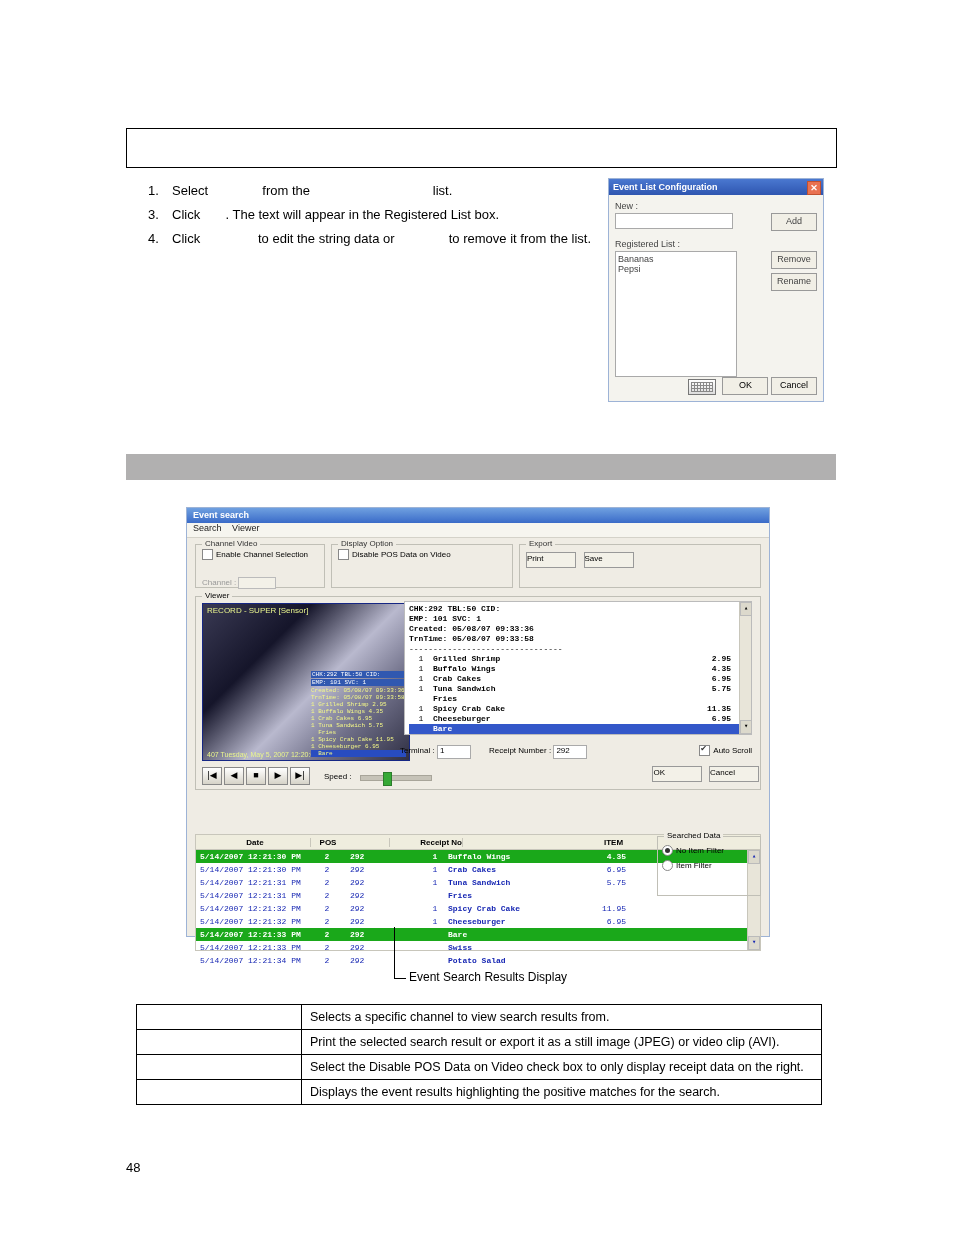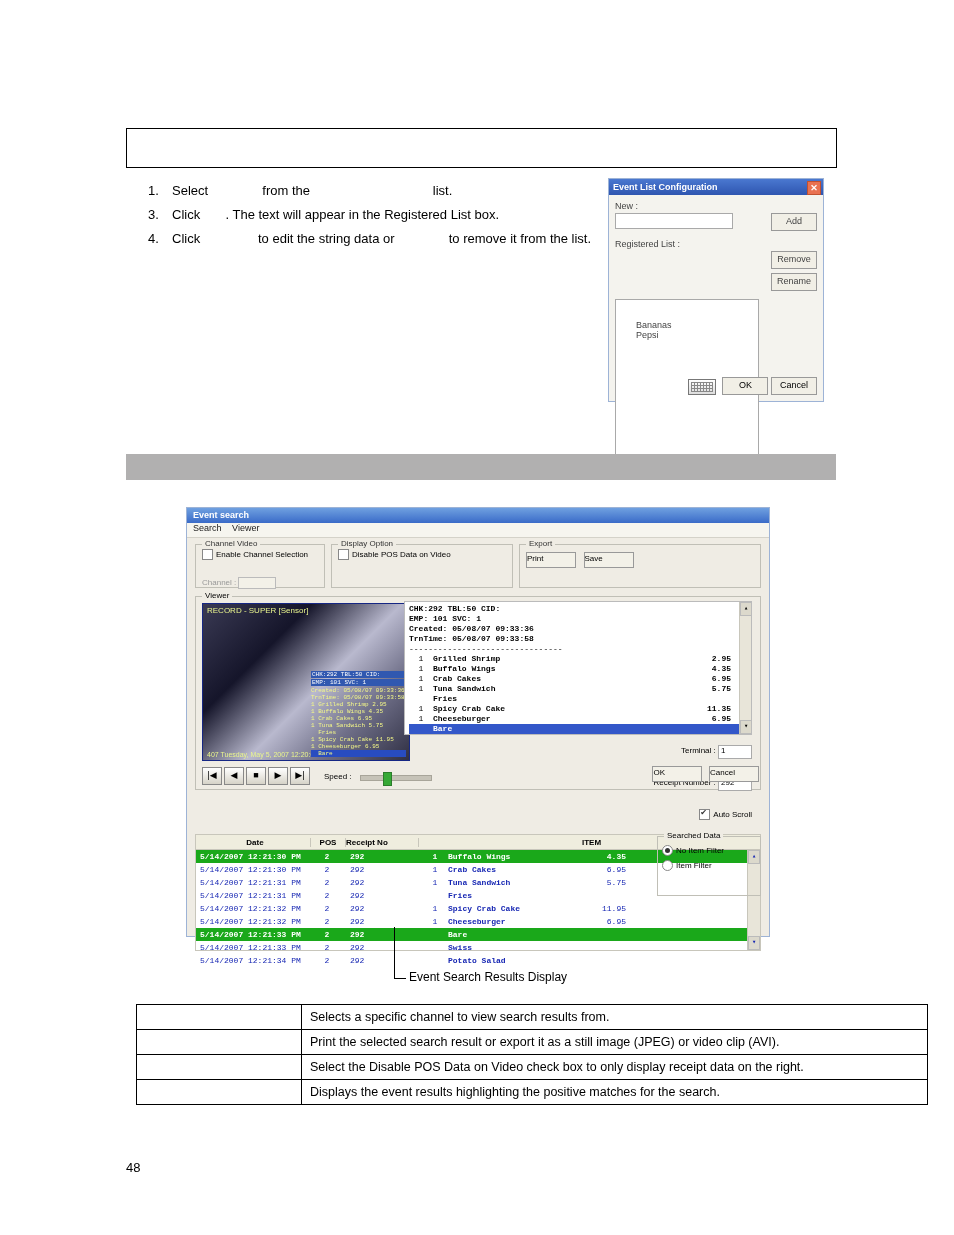--- a/index.html
+++ b/index.html
@@ -10,21 +10,21 @@
   .steps div{margin-bottom:2px;}
   .num{display:inline-block;width:24px;}
   
   .dlg{position:absolute;left:608px;top:178px;width:214px;height:222px;border:1px solid #9db3d6;background:#f4f3ee;font-size:9px;}
   .dlg-titlebar{background:linear-gradient(#4a78d0,#2e55b0);color:#fff;height:16px;line-height:16px;padding-left:4px;position:relative;font-weight:bold;}
   .dlg-close{position:absolute;right:2px;top:2px;width:12px;height:12px;background:#e97151;color:#fff;text-align:center;line-height:12px;font-size:9px;border:1px solid #c05030;}
   .dlg-body{padding:6px;color:#444;}
   .dlg-input{width:116px;height:14px;border:1px solid #a9a9a9;background:#fff;display:inline-block;vertical-align:top;}
   .dlg-label{font-size:9px;margin-bottom:2px;}
   .dlg-btn{width:44px;height:16px;border:1px solid #999;background:#f1efe6;font-size:9px;text-align:center;line-height:14px;display:inline-block;}
-  .dlg-list{width:116px;height:120px;border:1px solid #a9a9a9;background:#fff;padding:20px;font-size:9px;overflow:hidden;margin-top:48px;}
+  .dlg-list{width:116px;height:120px;border:1px solid #a9a9a9;background:#fff;padding:2px;font-size:9px;overflow:hidden;}
   .dlg-bottom{position:absolute;bottom:6px;right:6px;}
   .kbd-icon{display:inline-block;width:26px;height:14px;border:1px solid #777;background:linear-gradient(#fff,#ddd);margin-right:4px;vertical-align:bottom;position:relative;}
   .kbd-icon::before{content:"";position:absolute;left:2px;right:2px;top:2px;bottom:2px;background:repeating-linear-gradient(90deg,#888 0 1px,transparent 1px 3px),repeating-linear-gradient(0deg,#888 0 1px,transparent 1px 3px);}
   
   .graybar{position:absolute;left:126px;top:454px;width:710px;height:26px;background:#b1b0b0;}
   
   .viewer{position:absolute;left:186px;top:507px;width:582px;height:428px;background:#efece4;border:1px solid #9db3d6;font-size:9px;}
   .viewer-titlebar{background:linear-gradient(#6fa0e0,#3a6bc8);color:#fff;height:15px;line-height:15px;padding-left:6px;font-weight:bold;}
   .viewer-menu{height:14px;padding-left:6px;font-size:9px;color:#222;background:#f6f5ef;border-bottom:1px solid #d4d2c9;}
   .viewer-menu span{margin-right:8px;}
@@ -41,32 +41,32 @@
   .cam-caption{position:absolute;top:2px;left:4px;color:#e9f58d;font-size:8px;}
   .cam-timestamp{position:absolute;bottom:2px;left:4px;color:#e9f58d;font-size:7px;}
   .overlay-receipt{position:absolute;right:3px;bottom:3px;width:95px;font-family:'Courier New',monospace;font-size:6px;color:#f4f888;line-height:7px;}
   .overlay-receipt .hdr{background:#3058b0;color:#fff;padding:0 1px;margin-bottom:1px;font-size:6px;}
   .receipt-panel{position:absolute;right:8px;top:4px;width:338px;height:128px;border:1px solid #bbb;background:#fff;font-family:'Courier New',monospace;font-size:8px;line-height:10px;padding:2px 4px;overflow:hidden;color:#000;}
   .receipt-panel b{font-weight:bold;}
   .receipt-panel .hl{background:#3357c9;color:#fff;}
   .scroll-v{position:absolute;right:-1px;top:0;bottom:0;width:12px;background:#e8e5d9;border-left:1px solid #c8c6bb;}
   .scroll-v .up,.scroll-v .dn{height:12px;background:#dcd9cc;border:1px solid #bbb;font-size:7px;text-align:center;line-height:10px;}
   .scroll-v .dn{position:absolute;bottom:0;left:0;right:0;}
-  .below-receipt{position:absolute;right:8px;top:148px;width:352px;display:flex;align-items:flex-end;gap:18px;font-size:8px;flex-direction:column;}
+  .below-receipt{position:absolute;right:8px;top:148px;width:352px;display:flex;align-items:flex-start;gap:18px;font-size:8px;}
   .below-receipt .inp{border:1px solid #aaa;background:#fff;height:12px;width:30px;display:inline-block;padding-left:2px;}
   .controls-row{position:absolute;left:6px;bottom:4px;display:flex;align-items:center;gap:14px;}
   .pbtn{width:18px;height:16px;border:1px solid #888;background:linear-gradient(#fff,#d6d3c8);text-align:center;line-height:14px;font-size:9px;}
   .speed-track{width:70px;height:4px;background:#c6c3b8;position:relative;border:1px solid #a8a59a;}
   .speed-thumb{position:absolute;left:22px;top:-4px;width:7px;height:12px;background:#36a936;border:1px solid #2b7d2b;}
   
   .results{position:absolute;left:8px;top:296px;right:8px;}
   .res-head{display:flex;background:#efedde;border:1px solid #c8c6bb;height:14px;align-items:center;font-size:8px;font-weight:bold;}
   .col-date{width:110px;padding-left:4px;text-align:center;}
   .col-pos{width:34px;text-align:center;border-left:1px solid #c8c6bb;}
-  .col-rec{width:72px;text-align:left;border-left:1px solid #c8c6bb;}
+  .col-rec{width:72px;text-align:right;border-left:1px solid #c8c6bb;margin-left:44px;}
   .col-item{flex:1;border-left:1px solid #c8c6bb;padding-left:4px;text-align:center;}
   .res-body{background:#fff;border:1px solid #c8c6bb;border-top:none;height:100px;position:relative;font-family:'Courier New',monospace;font-size:8px;color:#1626b3;}
   .res-row{display:flex;height:12px;align-items:center;border-bottom:1px dotted transparent;}
   .res-row.green{background:#1aa81a;color:#fff;font-weight:bold;}
   .rc-date{width:110px;padding-left:4px;}
   .rc-pos{width:34px;text-align:center;}
   .rc-rec{width:72px;padding-left:6px;}
   .rc-qty{width:26px;text-align:center;}
   .rc-item{width:130px;font-weight:bold;}
   .rc-price{width:48px;text-align:right;padding-right:4px;}
@@ -74,21 +74,21 @@
   .side-filter-title{position:absolute;top:-6px;left:6px;background:#efece4;padding:0 3px;}
   .radio{display:inline-block;width:9px;height:9px;border:1px solid #888;border-radius:50%;background:#fff;margin-right:3px;vertical-align:middle;position:relative;}
   .radio.checked::after{content:"";position:absolute;left:2px;top:2px;width:5px;height:5px;background:#333;border-radius:50%;}
   .dlg-ok-row{position:absolute;right:10px;bottom:8px;}
   .dlg-ok-row .sm-btn{width:48px;margin-left:4px;}
   
   .callout-line{position:absolute;border-left:1px solid #000;}
   .callout-hline{position:absolute;border-top:1px solid #000;}
   .callout-text{position:absolute;font-size:12px;}
   
-  .desc-tbl{position:absolute;left:136px;top:1004px;width:792px;border-collapse:collapse;font-size:12.5px;}
+  .desc-tbl{position:absolute;left:136px;top:1004px;width:686px;border-collapse:collapse;font-size:12.5px;}
   .desc-tbl td{border:1px solid #000;padding:5px 8px;vertical-align:top;}
   .desc-tbl td.k{width:148px;}
   .pgnum{position:absolute;left:126px;bottom:60px;font-size:13px;}
 </style>
 </head>
 <body>
 
 <div class="page">
   <div class="frame2"></div>
 

